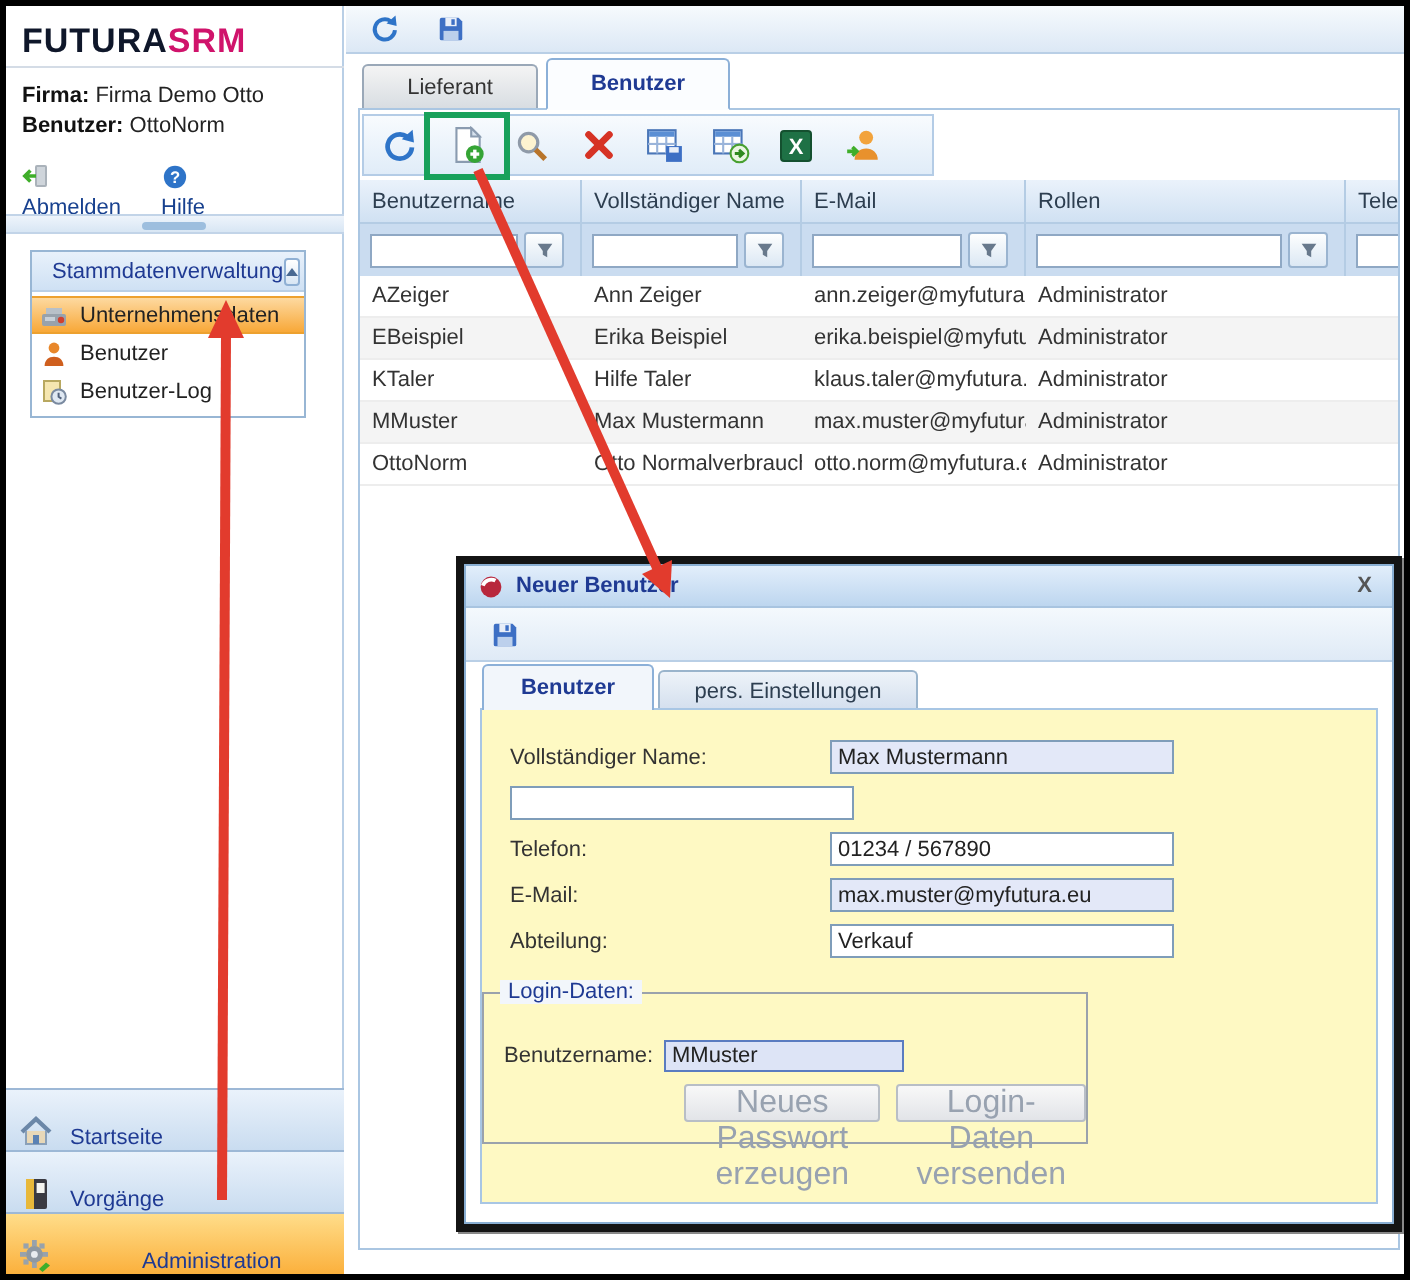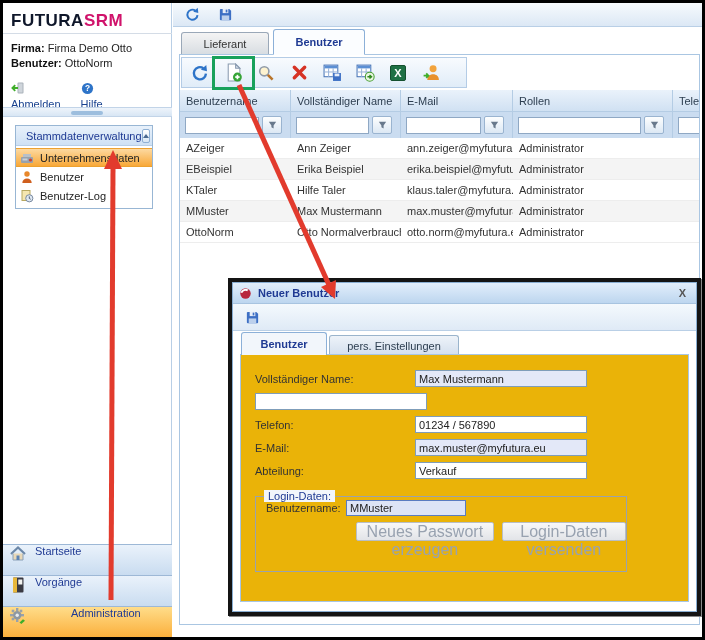--- a/index.html
+++ b/index.html
@@ -23,21 +23,21 @@
   .tree-head { height:20px; background:linear-gradient(#e8f1fb,#cfe1f4); border-bottom:1px solid #b9cfe6; display:flex; align-items:center; justify-content:space-between; padding:0 3px 0 10px; }
   .tree-head-label { font-size:11px; color:#1f3a93; }
   .collapse-btn { width:14px; height:14px; border:1px solid #8fb0d4; border-radius:2px; background:linear-gradient(#fff,#d8e6f4); display:flex; align-items:center; justify-content:center; cursor:pointer; }
   .collapse-btn .tri { width:0; height:0; border-left:3px solid transparent; border-right:3px solid transparent; border-bottom:4px solid #4a6a92; }
   .tree-items { padding:2px 0 3px; }
   .tree-item { height:19px; display:flex; align-items:center; gap:6px; padding:0 4px; font-size:11px; color:#222; cursor:pointer; }
   .tree-item.selected { background:linear-gradient(#fdd9a0,#f8a838); border-top:1px solid #eda12f; border-bottom:1px solid #eda12f; }
   .tree-item svg { flex:0 0 auto; }
 
   .bottom-nav { position:absolute; left:0; bottom:0; width:169px; }
-  .nav-item { height:31px; display:flex; align-items:flex-start; gap:8px; padding:0 6px; font-size:11px; color:#1f3a93; border-top:1px solid #9db8d6; background:linear-gradient(#eaf2fb,#c9dcf0); cursor:pointer; }
+  .nav-item { height:31px; display:flex; align-items:flex-end; gap:8px; padding:0 6px; font-size:11px; color:#1f3a93; border-top:1px solid #9db8d6; background:linear-gradient(#eaf2fb,#c9dcf0); cursor:pointer; }
   .nav-item.selected { background:linear-gradient(#ffdd8a,#fbb03c); color:#1f3a93;gap:44px; }
 
   
   .main { position:absolute; left:170px; top:0; right:0; bottom:0; background:#fff; }
   .top-toolbar { position:absolute; left:0; top:0; right:0; height:24px; background:linear-gradient(#f6fafd,#dce8f5); border-bottom:1px solid #b9cfe6; display:flex; align-items:center; gap:15px; padding-left:10px; }
   .tbtn { width:18px; height:18px; display:flex; align-items:center; justify-content:center; cursor:pointer; }
 
   .tabstrip { position:absolute; left:0; top:24px; right:0; height:28px; background:#fff; }
   .tab { position:absolute; height:22px; top:5px; display:flex; align-items:center; justify-content:center; font-size:11px; border:1px solid #9aa8b8; border-bottom:none; border-radius:3px 3px 0 0; cursor:pointer; }
   .tab.inactive { left:8px; width:88px; background:linear-gradient(#f4f4f4,#d8dde2); color:#333; }
@@ -63,28 +63,28 @@
   .dialog { position:absolute; left:225px; top:275px; width:473px; height:338px; border:4px solid #141414; background:#fff; z-index:30; box-shadow:1px 1px 0 #888; }
   .dlg-inner { position:absolute; inset:0; border:1px solid #89aed2; }
   .dlg-title { position:absolute; left:0; top:0; right:0; height:21px; background:linear-gradient(#e2eefb,#bdd6ef); border-bottom:1px solid #a8c4e0; display:flex; align-items:center; gap:6px; padding:0 6px; }
   .dlg-title-text { font-size:11px; font-weight:bold; color:#1f3a93; flex:1; }
   .dlg-close { font-size:11px; font-weight:bold; color:#555; cursor:pointer; padding:0 4px; }
   .dlg-toolbar { position:absolute; left:0; top:21px; right:0; height:27px; background:linear-gradient(#f4f9fd,#dfeaf6); border-bottom:1px solid #b9cfe6; display:flex; align-items:center; padding-left:10px; }
   .dlg-tabs { position:absolute; left:0; top:48px; right:0; height:24px; }
   .dtab { position:absolute; bottom:0; height:20px; display:flex; align-items:center; justify-content:center; font-size:11px; border:1px solid #9ab4cc; border-bottom:none; border-radius:3px 3px 0 0; cursor:pointer; }
   .dtab.active { left:8px; width:86px; height:23px; background:#f2f6fb; color:#1f3a93; font-weight:bold; border-color:#8cb0d8; z-index:2; }
   .dtab.inactive { left:96px; width:130px; background:linear-gradient(#eef3f9,#d3dfee); color:#2d3e50; }
-  .dlg-content { position:absolute; left:7px; top:71px; right:7px; bottom:9px; background:#eab308; border:1px solid #a8c6e4; }
+  .dlg-content { position:absolute; left:7px; top:71px; right:7px; bottom:9px; background:#fef9c3; border:1px solid #a8c6e4; }
   .form-rows { padding-top:12px; }
   .frow { display:flex; align-items:center; height:23px; padding-left:14px; }
   .frow label { width:160px; font-size:11px; color:#333; }
   .finput { width:172px; height:17px; border:1px solid #7f9db9; background:#fff; font-size:11px; color:#222; padding:0 3px; }
   .finput.required { background:#e3e8f8; }
 
-  .login-fieldset { position:relative; margin:14px 0 0 14px; width:372px; height:76px; border:1px solid #9aa2ac; padding:0 0 0 10px; }
+  .login-fieldset { position:relative; margin:14px 0 0 0; width:303px; height:76px; border:1px solid #9aa2ac; padding:20px 0 0 10px; }
   .legend { position:absolute; left:8px; top:-7px; background:#f2f6fb; padding:0 4px; font-size:11px; color:#1f3a93; }
   .lrow { display:flex; align-items:center; height:22px; }
   .lrow label { width:80px; font-size:11px; color:#333; }
   .linput { width:120px; height:16px; font-size:11px; padding:0 3px; }
   .linput.disabled { border:1px solid #aab4c0; background:#e9edf4; color:#444; }
   .linput.required { border:1px solid #5a7cc0; background:#dde4f6; color:#222; }
   .lbuttons { display:flex; gap:8px; margin:3px 0 0 90px; }
   .lbtn { height:19px; padding:0 9px; font-size:16px; color:#98a2b0; background:linear-gradient(#f8f8f8,#e2e4e8); border:1px solid #b8bec6; border-radius:2px; cursor:pointer; }
 
   

